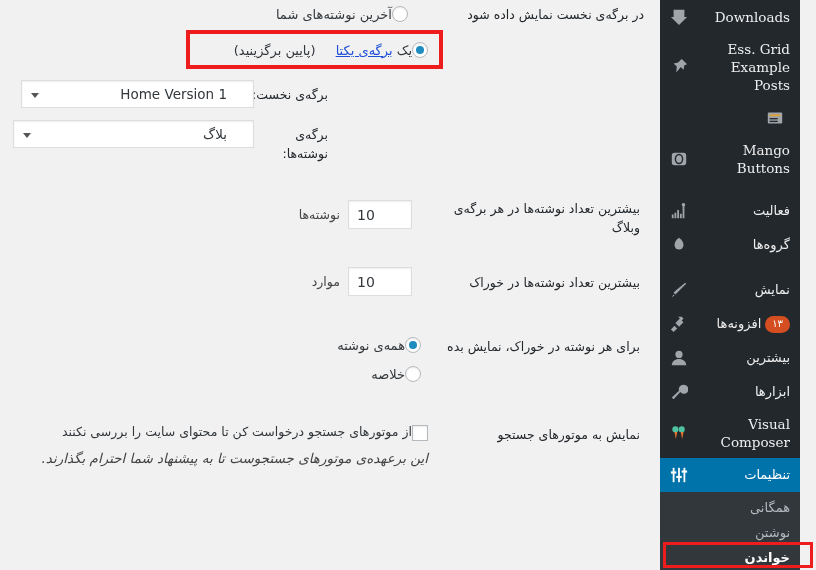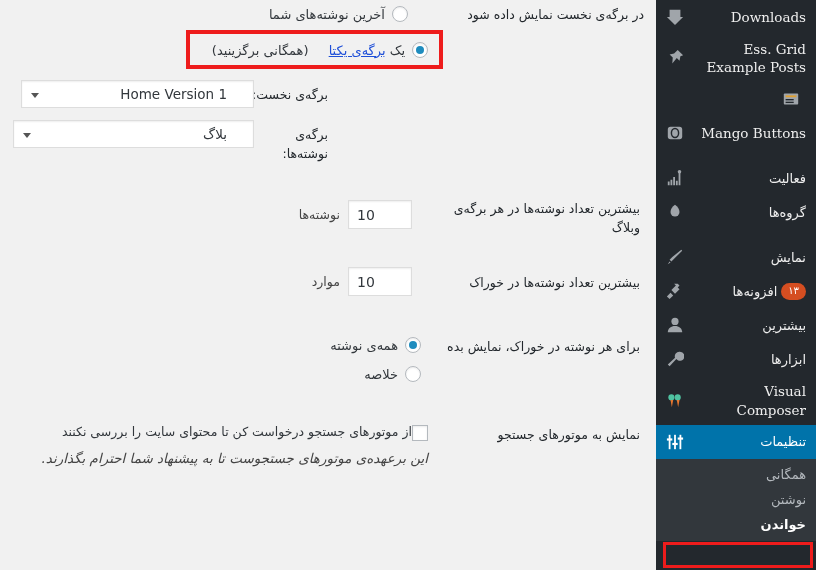--- a/index.html
+++ b/index.html
@@ -10,22 +10,22 @@
     overflow: hidden;
     background: #f1f1f1;
     font-family: "DejaVu Sans", "Liberation Sans", sans-serif;
     font-size: 13px;
     color: #444;
   }
   #root { position: relative; width: 816px; height: 570px; }
 
   
   .adminmenu {
-    position: absolute; top: 0; right: 0;
-    width: 160px; height: 570px;
+    position: absolute; top: 0; right: 16px;
+    width: 140px; height: 570px;
     background: #23282d;
     overflow: hidden;
   }
   .menu-item {
     position: relative;
     display: flex;
     align-items: center;
     justify-content: flex-start;
     flex-direction: row;
     padding: 6px 10px 6px 8px;
@@ -99,21 +99,20 @@
     position: absolute;
     text-align: right;
     color: #23282d;
     font-size: 12.5px;
     line-height: 1.5;
   }
   .radio-line {
     display: flex; align-items: center;
     justify-content: flex-start;
     flex-direction: row;
-    gap: 7px;
     font-size: 13px;
     color: #32373c;
   }
   .radio-line .rlabel { order: 2; }
   .radio {
     order: 1;
     width: 16px; height: 16px; flex: 0 0 16px;
     border: 1px solid #b4b9be;
     border-radius: 50%;
     background: #fff;
@@ -203,21 +202,21 @@
     <div class="th" style="top:6px; right:12px; width:210px;">در برگه‌ی نخست نمایش داده شود</div>
 
     <div class="radio-line" style="position:absolute; top:6px; right:248px;">
       <span class="radio"></span>
       <span class="rlabel">آخرین نوشته‌های شما</span>
     </div>
 
     <div class="radio-line" style="position:absolute; top:42px; right:228px;">
       <span class="radio checked"></span>
       <span class="rlabel">
-        <span>یک </span><span class="link">برگه‌ی یکتا</span><span> (همگانی برگزینید)</span>
+        <span>یک </span><span class="link">برگه‌ی یکتا</span><span> (پایین برگزینید)</span>
       </span>
     </div>
 
     <div class="th" style="top:86px; right:328px; width:80px;">برگه‌ی نخست:</div>
     <div class="selwrap" style="top:80px; right:402px; width:233px;">
       <select class="wpselect" style="width:233px;">
         <option>Home Version 1</option>
       </select>
     </div>
 

